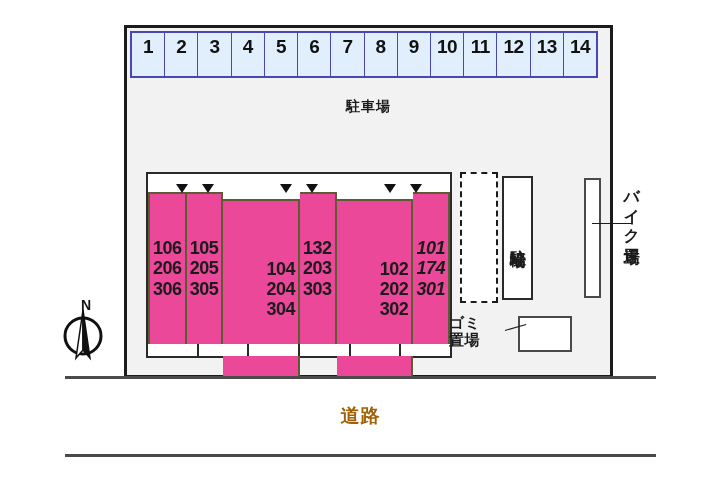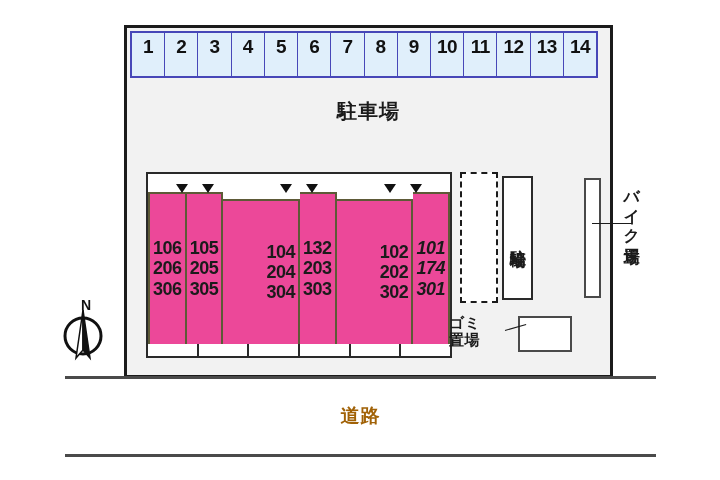--- a/index.html
+++ b/index.html
@@ -46,21 +46,21 @@
     padding-top:4px;
     letter-spacing:-0.5px;
   }
   .stall:last-child{border-right:none;}
 
   .parking-label{
     position:absolute;
     left:124px;top:98px;
     width:489px;
     text-align:center;
-    font-size:20px;
+    font-size:14px;
     font-weight:700;
     color:#1b1b1b;
     letter-spacing:1px;
   }
 
   
   .building-outer{
     position:absolute;
     left:146px;top:172px;
     width:306px;height:186px;
@@ -82,21 +82,21 @@
     box-sizing:border-box;
     position:relative;
     display:flex;
     flex-direction:column;
     align-items:center;
     justify-content:center;
     gap:1px;
   }
   .unit:first-child{border-left:2px solid #5d5a37;}
   .unit:last-child{border-right:2px solid #5d5a37;font-style:italic;}
-  .unit.step{margin-top:7px;height:145px;padding-left:40px;}
+  .unit.step{margin-top:7px;height:179px;padding-left:40px;}
   .room{
     font-size:18px;
     font-weight:700;
     color:#1b1b1b;
     line-height:1.07;
     letter-spacing:-0.5px;
   }
   .balcony-row{
     position:absolute;
     left:148px;top:344px;

